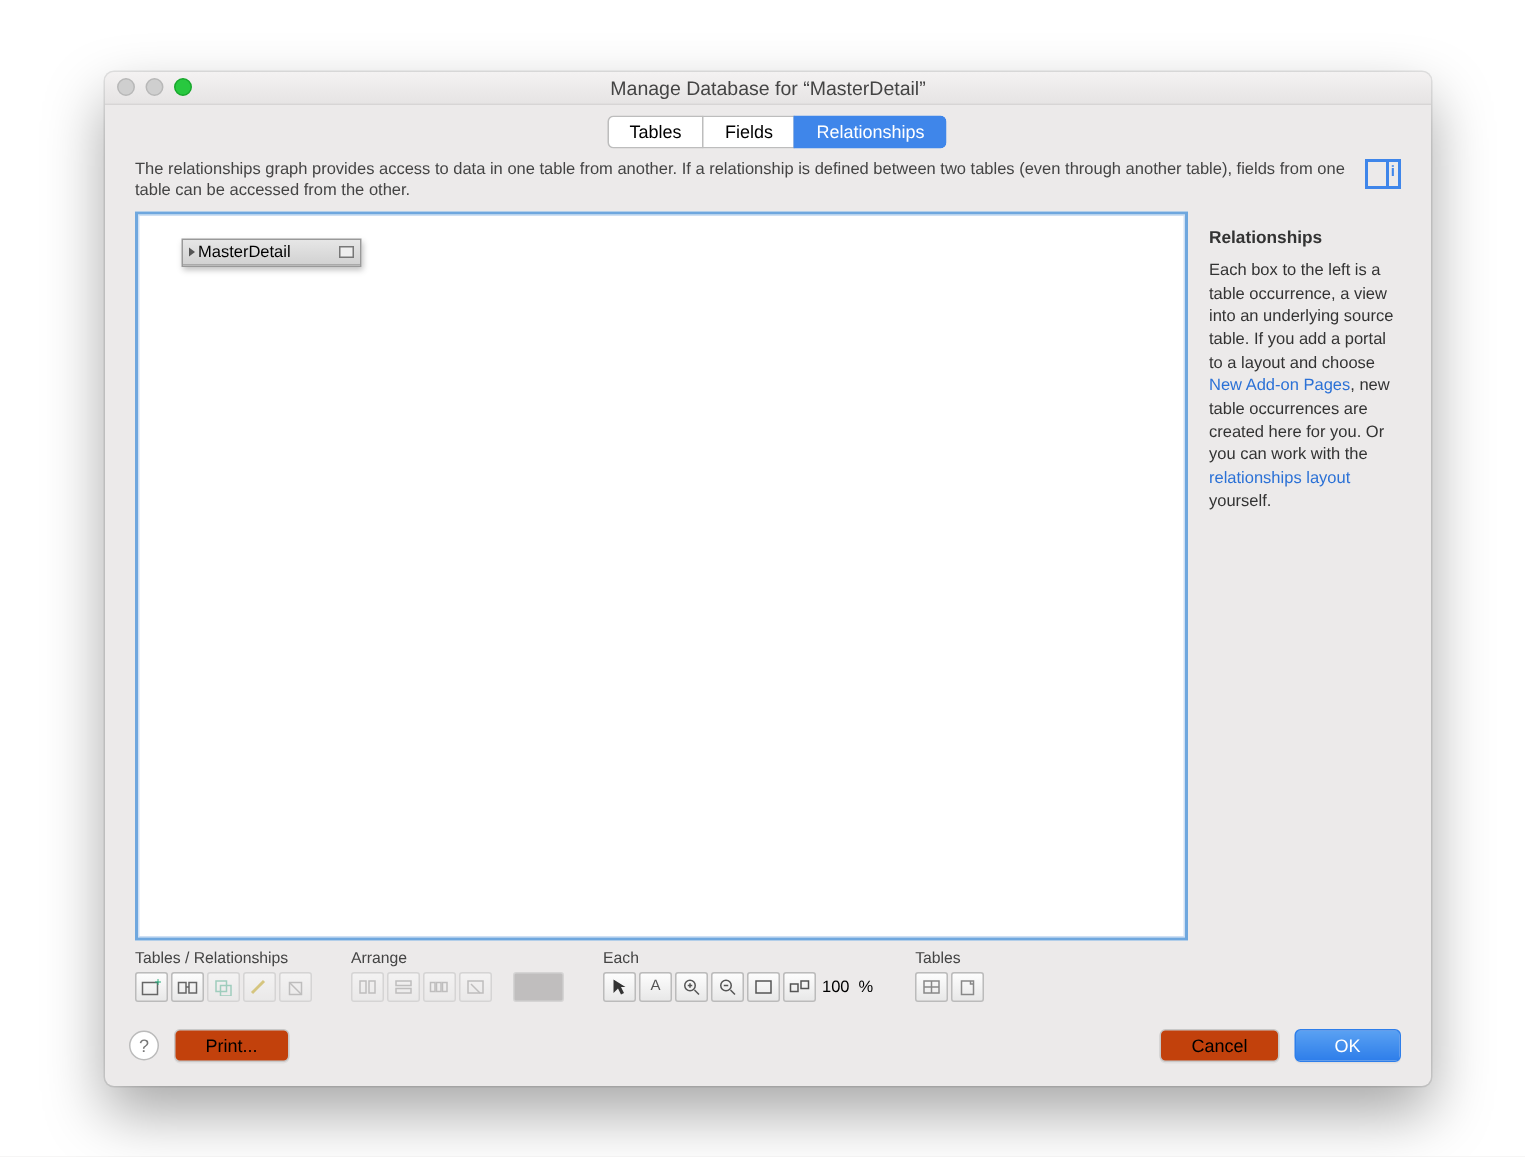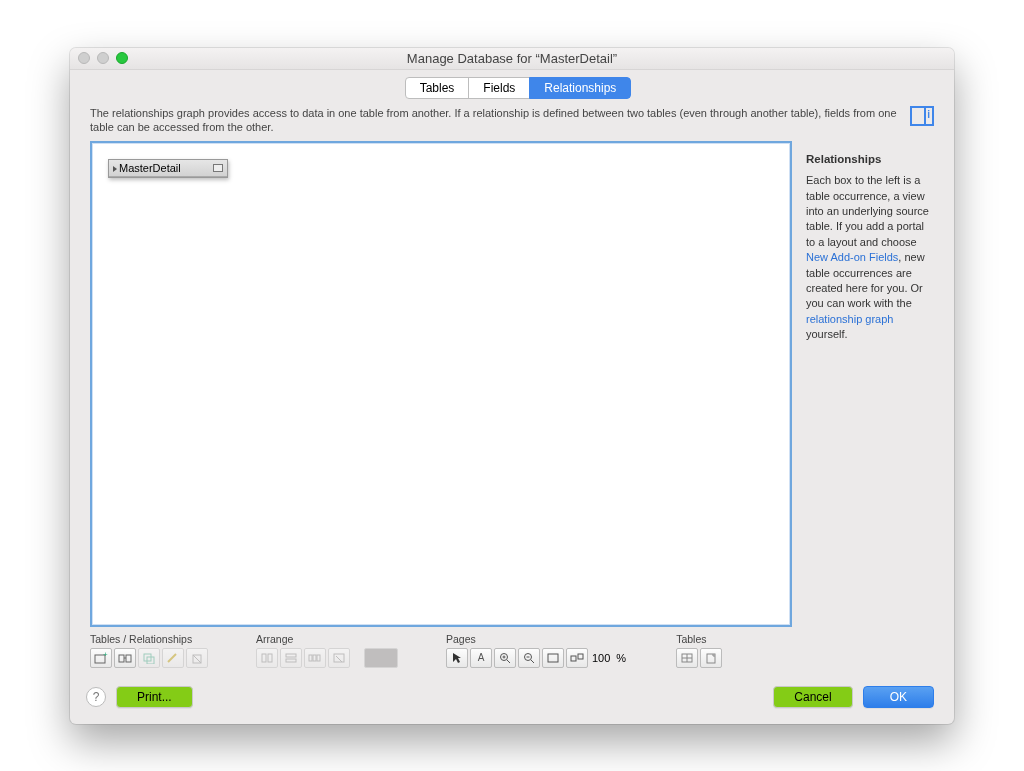--- a/index.html
+++ b/index.html
@@ -114,21 +114,21 @@
     font-size: 11px;
     color: #333;
     line-height: 1.4;
   }
   .sidebar h4 { font-size: 11.5px; font-weight: 600; margin-bottom: 6px; }
   .sidebar a { color: #2b71d6; text-decoration: none; }
   .sidebar p { margin-bottom: 10px; }
   
   .tablebox {
     position: absolute;
-    left: 16px;
+    left: 29px;
     top: 16px;
     width: 120px;
     border: 1px solid #999;
     background: #fcfcfc;
     box-shadow: 1px 2px 4px rgba(0,0,0,0.25);
     font-size: 11px;
   }
   .tablebox .hdr {
     background: linear-gradient(#e6e6e6,#d2d2d2);
     border-bottom: 1px solid #aaa;
@@ -154,21 +154,21 @@
     line-height: 1.3;
     white-space: nowrap;
     overflow: hidden;
   }
 
   .toolarea {
     padding: 6px 20px 8px 20px;
   }
   .groups {
     display: flex;
-    gap: 48px;
+    gap: 26px;
   }
   .group { }
   .group .lbl {
     font-size: 10.5px; color:#444; margin-bottom: 3px;
   }
   .group .btns {
     display: flex;
     gap: 2px;
     align-items: center;
   }
@@ -195,21 +195,21 @@
   .help {
     width: 20px; height: 20px; border-radius: 50%;
     border: 1px solid #bbb;
     background: #fff;
     display:flex; align-items:center; justify-content:center;
     color:#777; font-size:12px;
     cursor: pointer;
   }
   .macbtn {
     border: 1px solid #c8c8c8;
-    background: #84cc16;
+    background: #c2410c;
     border-radius: 4px;
     padding: 3px 20px;
     font-size: 12px;
     cursor: pointer;
     box-shadow: 0 1px 0 rgba(0,0,0,0.05);
   }
   .macbtn.primary {
     background: linear-gradient(#5aa1f2,#2e7eea);
     color:#fff;
     border: 1px solid #2e7eea;
@@ -254,21 +254,21 @@
         <div class="hdr">
           <span><span class="arrow"></span><span>MasterDetail</span></span>
           <span class="toggle"></span>
         </div>
       </div>
     </div>
 
     <div class="sidebar">
       <h4>Relationships</h4>
       <p>
-        <span>Each box to the left is a table occurrence, a view into an underlying source table. If you add a portal to a layout and choose </span><a href="#">New Add-on Fields</a><span>, new table occurrences are created here for you. Or you can work with the </span><a href="#">relationship graph</a><span> yourself.</span>
+        <span>Each box to the left is a table occurrence, a view into an underlying source table. If you add a portal to a layout and choose </span><a href="#">New Add-on Pages</a><span>, new table occurrences are created here for you. Or you can work with the </span><a href="#">relationships layout</a><span> yourself.</span>
       </p>
     </div>
   </div>
 
   <div class="toolarea">
     <div class="groups">
       <div class="group">
         <div class="lbl">Tables / Relationships</div>
         <div class="btns">
           <div class="tb">
@@ -329,21 +329,21 @@
               <svg width="14" height="12">
                 <rect x="2" y="2" width="10" height="8" fill="none" stroke="#888"></rect>
                 <path d="M4 4 L10 10" stroke="#888"></path>
               </svg>
             </div>
           <div style="width:10px"></div>
           <div class="tb wide disabled"></div>
         </div>
       </div>
       <div class="group">
-        <div class="lbl">Pages</div>
+        <div class="lbl">Each</div>
         <div class="btns">
           <div class="tb">
               <svg width="12" height="12">
                 <path d="M2 1 L2 10 L5 7 L7 11 L9 10 L7 6 L10 6 Z" fill="#333"></path>
               </svg>
             </div>
           <div class="tb">A</div>
           <div class="tb">
               <svg width="12" height="12">
                 <circle cx="5" cy="5" r="3.5" fill="none" stroke="#555"></circle>

